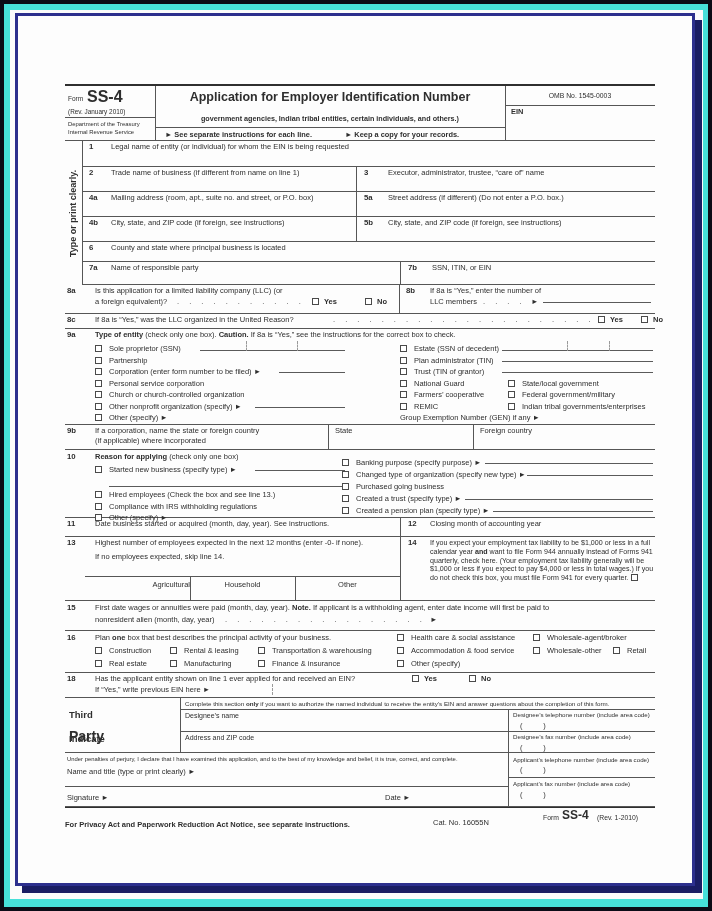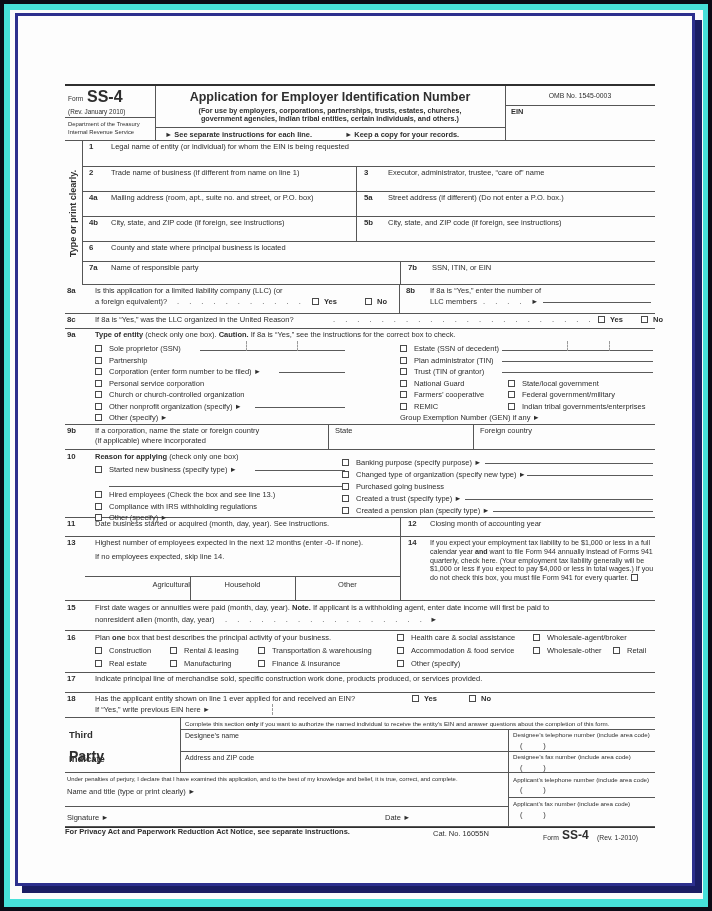--- a/index.html
+++ b/index.html
@@ -54,21 +54,20 @@
     <span class="vd" style="left:440px"></span>
 
     <span class="t" style="left:3px;top:9px;font-size:6.5px">Form</span>
     <span class="t b" style="left:22px;top:2px;font-size:16px">SS-4</span>
     <span class="t" style="left:3px;top:22px;font-size:6.4px">(Rev. January 2010)</span>
     <span class="hr" style="left:0;width:90px;top:31px"></span>
     <span class="t" style="left:3px;top:35px;font-size:5.9px">Department of the Treasury</span>
     <span class="t" style="left:3px;top:43px;font-size:5.9px">Internal Revenue Service</span>
 
     <div class="t b" style="left:91px;width:348px;top:4px;font-size:12.5px;text-align:center">Application for Employer Identification Number</div>
-    <div class="t b" style="left:91px;width:348px;top:21px;font-size:7.2px;text-align:center">(For use by employers, corporations, partnerships, trusts, estates, churches,</div>
     <div class="t b" style="left:91px;width:348px;top:29px;font-size:7.2px;text-align:center">government agencies, Indian tribal entities, certain individuals, and others.)</div>
     <span class="hr" style="left:90px;width:350px;top:41px"></span>
     <span class="t b" style="left:100px;top:45px;font-size:7.4px">► See separate instructions for each line.</span>
     <span class="t b" style="left:280px;top:45px;font-size:7.4px">► Keep a copy for your records.</span>
 
     <div class="t" style="left:441px;width:148px;top:6px;font-size:6.8px;text-align:center">OMB No. 1545-0003</div>
     <span class="hr" style="left:440px;width:150px;top:19px"></span>
     <span class="t b" style="left:446px;top:22px;font-size:7.4px">EIN</span>
   </div>
 
@@ -289,25 +288,20 @@
     <span class="cb" style="left:30px;top:29px"></span>
     <span class="t" style="left:44px;top:29px">Real estate</span>
     <span class="cb" style="left:105px;top:29px"></span>
     <span class="t" style="left:119px;top:29px">Manufacturing</span>
     <span class="cb" style="left:193px;top:29px"></span>
     <span class="t" style="left:207px;top:29px">Finance &amp; insurance</span>
     <span class="cb" style="left:332px;top:29px"></span>
     <span class="t" style="left:346px;top:29px">Other (specify)</span>
   </div>
 
-  <div class="r" style="height:20px">
-    <span class="n" style="left:2px;top:2px">17</span>
-    <span class="t" style="left:30px;top:2px">Indicate principal line of merchandise sold, specific construction work done, products produced, or services provided.</span>
-    <span class="wl" style="left:30px;width:558px;top:8px;border-color:transparent"></span>
-  </div>
 
   <div class="r" style="height:25px">
     <span class="n" style="left:2px;top:2px">18</span>
     <span class="t" style="left:30px;top:2px">Has the applicant entity shown on line 1 ever applied for and received an EIN?</span>
     <span class="cb" style="left:347px;top:2px"></span>
     <span class="t b" style="left:359px;top:2px">Yes</span>
     <span class="cb" style="left:404px;top:2px"></span>
     <span class="t b" style="left:416px;top:2px">No</span>
     <span class="t" style="left:30px;top:13px">If “Yes,” write previous EIN here ►</span>
     <span class="tk" style="left:207px;bottom:2px;height:11px"></span>
@@ -343,22 +337,22 @@
     <span class="t" style="left:320px;top:41px">Date ►</span>
     <span class="wl" style="left:352px;width:88px;top:46px;border-color:transparent"></span>
     <span class="t tiny" style="left:448px;top:3px">Applicant’s telephone number (include area code)</span>
     <span class="t paren" style="left:455px;top:13px">(          )</span>
     <span class="hr" style="left:443px;width:147px;top:24px"></span>
     <span class="t tiny" style="left:448px;top:27px">Applicant’s fax number (include area code)</span>
     <span class="t paren" style="left:455px;top:38px">(          )</span>
   </div>
 
   <div style="position:relative;height:18px;border-top:1px solid #2f2f2f">
-    <span class="t b" style="left:0;top:0">For Privacy Act and Paperwork Reduction Act Notice, see separate instructions.</span>
-    <span class="t" style="left:368px;top:2px">Cat. No. 16055N</span>
+    <span class="t b" style="left:0;top:13px">For Privacy Act and Paperwork Reduction Act Notice, see separate instructions.</span>
+    <span class="t" style="left:368px;top:11px">Cat. No. 16055N</span>
     <span class="t" style="left:478px;top:6px;font-size:6.8px">Form</span>
     <span class="t b" style="left:497px;top:1px;font-size:12px">SS-4</span>
     <span class="t" style="left:532px;top:6px;font-size:6.8px">(Rev. 1-2010)</span>
   </div>
 
 </div>
 </div>
 </div>
 
 </body></html>

